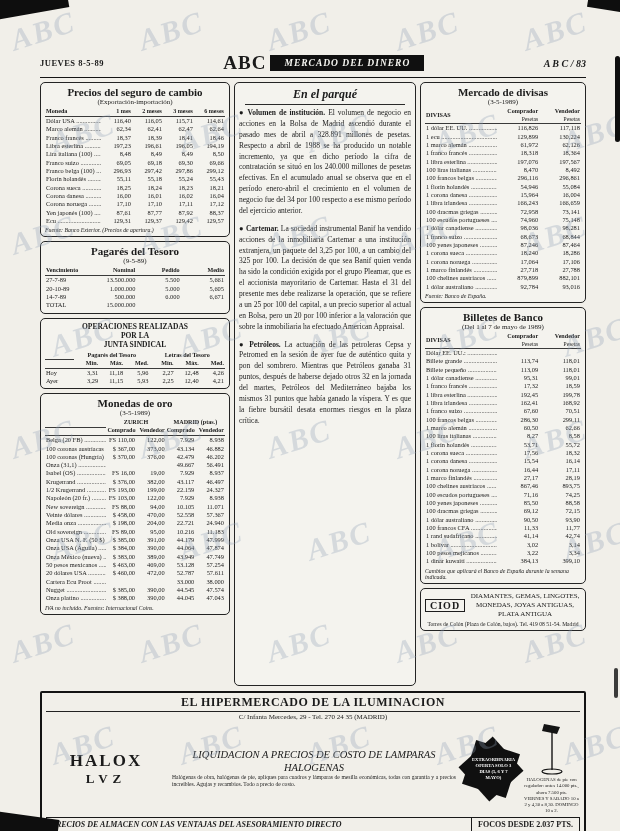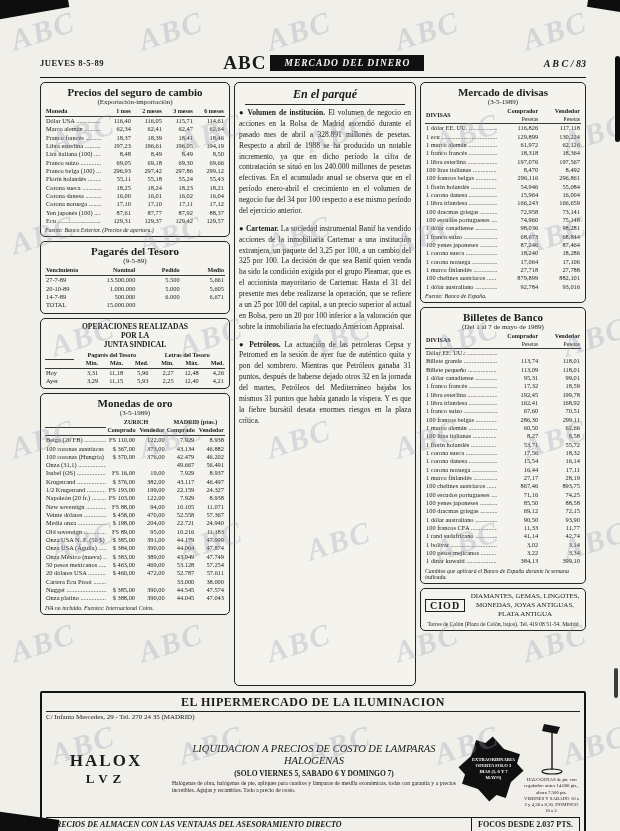--- a/index.html
+++ b/index.html
@@ -59,21 +59,21 @@
   .parque p{font-size:7.5px;line-height:1.45;text-align:justify;margin:0 0 7px 0;}
   .parque .lead{font-weight:bold;}
   
   .dia{display:flex;gap:4px;align-items:center;}
   .dia-text{font-size:7px;font-weight:normal;text-align:center;flex:1;line-height:1.3;}
   .dia-logo{border:1.4px solid #1d1d1d;font-weight:bold;font-size:10px;padding:0 4px;letter-spacing:1px;}
   .dia-addr{font-size:5.6px;text-align:center;margin-top:2px;}
   
   .ad{border:2px solid #131313;margin-top:5px;padding:2px 4px;border-radius:2px;}
   .ad-head{font-size:12px;font-weight:bold;text-align:center;letter-spacing:.5px;border-bottom:1px solid #222;padding-bottom:1px;}
-  .ad-addr{font-size:7px;text-align:left;margin:1px 0 2px 0;}
+  .ad-addr{font-size:7px;text-align:center;margin:1px 0 2px 0;}
   .ad-body{display:flex;gap:6px;align-items:center;}
   .ad-logo{width:120px;text-align:center;}
   .ad-logo-1{font-size:17px;font-weight:bold;letter-spacing:2px;}
   .ad-logo-2{font-size:13px;font-weight:bold;letter-spacing:5px;}
   .ad-mid{flex:1;text-align:center;}
   .ad-h1{font-size:10.5px;font-weight:normal;font-style:italic;line-height:1.15;}
   .ad-h2{font-size:7.5px;font-weight:bold;margin:2px 0;}
   .ad-small{font-size:5.6px;line-height:1.3;text-align:justify;}
   .ad-right{width:118px;display:flex;gap:3px;align-items:center;}
   .burst{position:relative;width:58px;height:58px;flex:none;}
@@ -831,21 +831,20 @@
     <div class="ad">
       <div class="ad-head">EL HIPERMERCADO DE LA ILUMINACION</div>
       <div class="ad-addr">C/ Infanta Mercedes, 29 - Tel. 270 24 35 (MADRID)</div>
       <div class="ad-body">
         <div class="ad-logo">
           <div class="ad-logo-1">HALOX</div>
           <div class="ad-logo-2">LVZ</div>
         </div>
         <div class="ad-mid">
           <div class="ad-h1">LIQUIDACION A PRECIOS DE COSTO DE LAMPARAS HALOGENAS</div>
-          <div class="ad-h2">(SOLO VIERNES 5, SABADO 6 Y DOMINGO 7)</div>
           <div class="ad-small">Halógenas de obra, halógenas de pie, apliques para cuadros y lámparas de mesilla económicas, todas con garantía y a precios increíbles. Agujas y recambios. Todo a precio de costo.</div>
         </div>
         <div class="ad-right">
           <div class="burst">
             <span>EXTRAORDINARIA OFERTA SOLO 3 DIAS (5, 6 Y 7 MAYO)</span>
           </div>
           <div class="lamp-col">
             <svg width="26" height="52" viewBox="0 0 26 52">
               <polygon points="5,1 21,4 18,11 3,8" fill="#141414"></polygon>
               <line x1="13" y1="9" x2="13" y2="47" stroke="#141414" stroke-width="1.4"></line>

